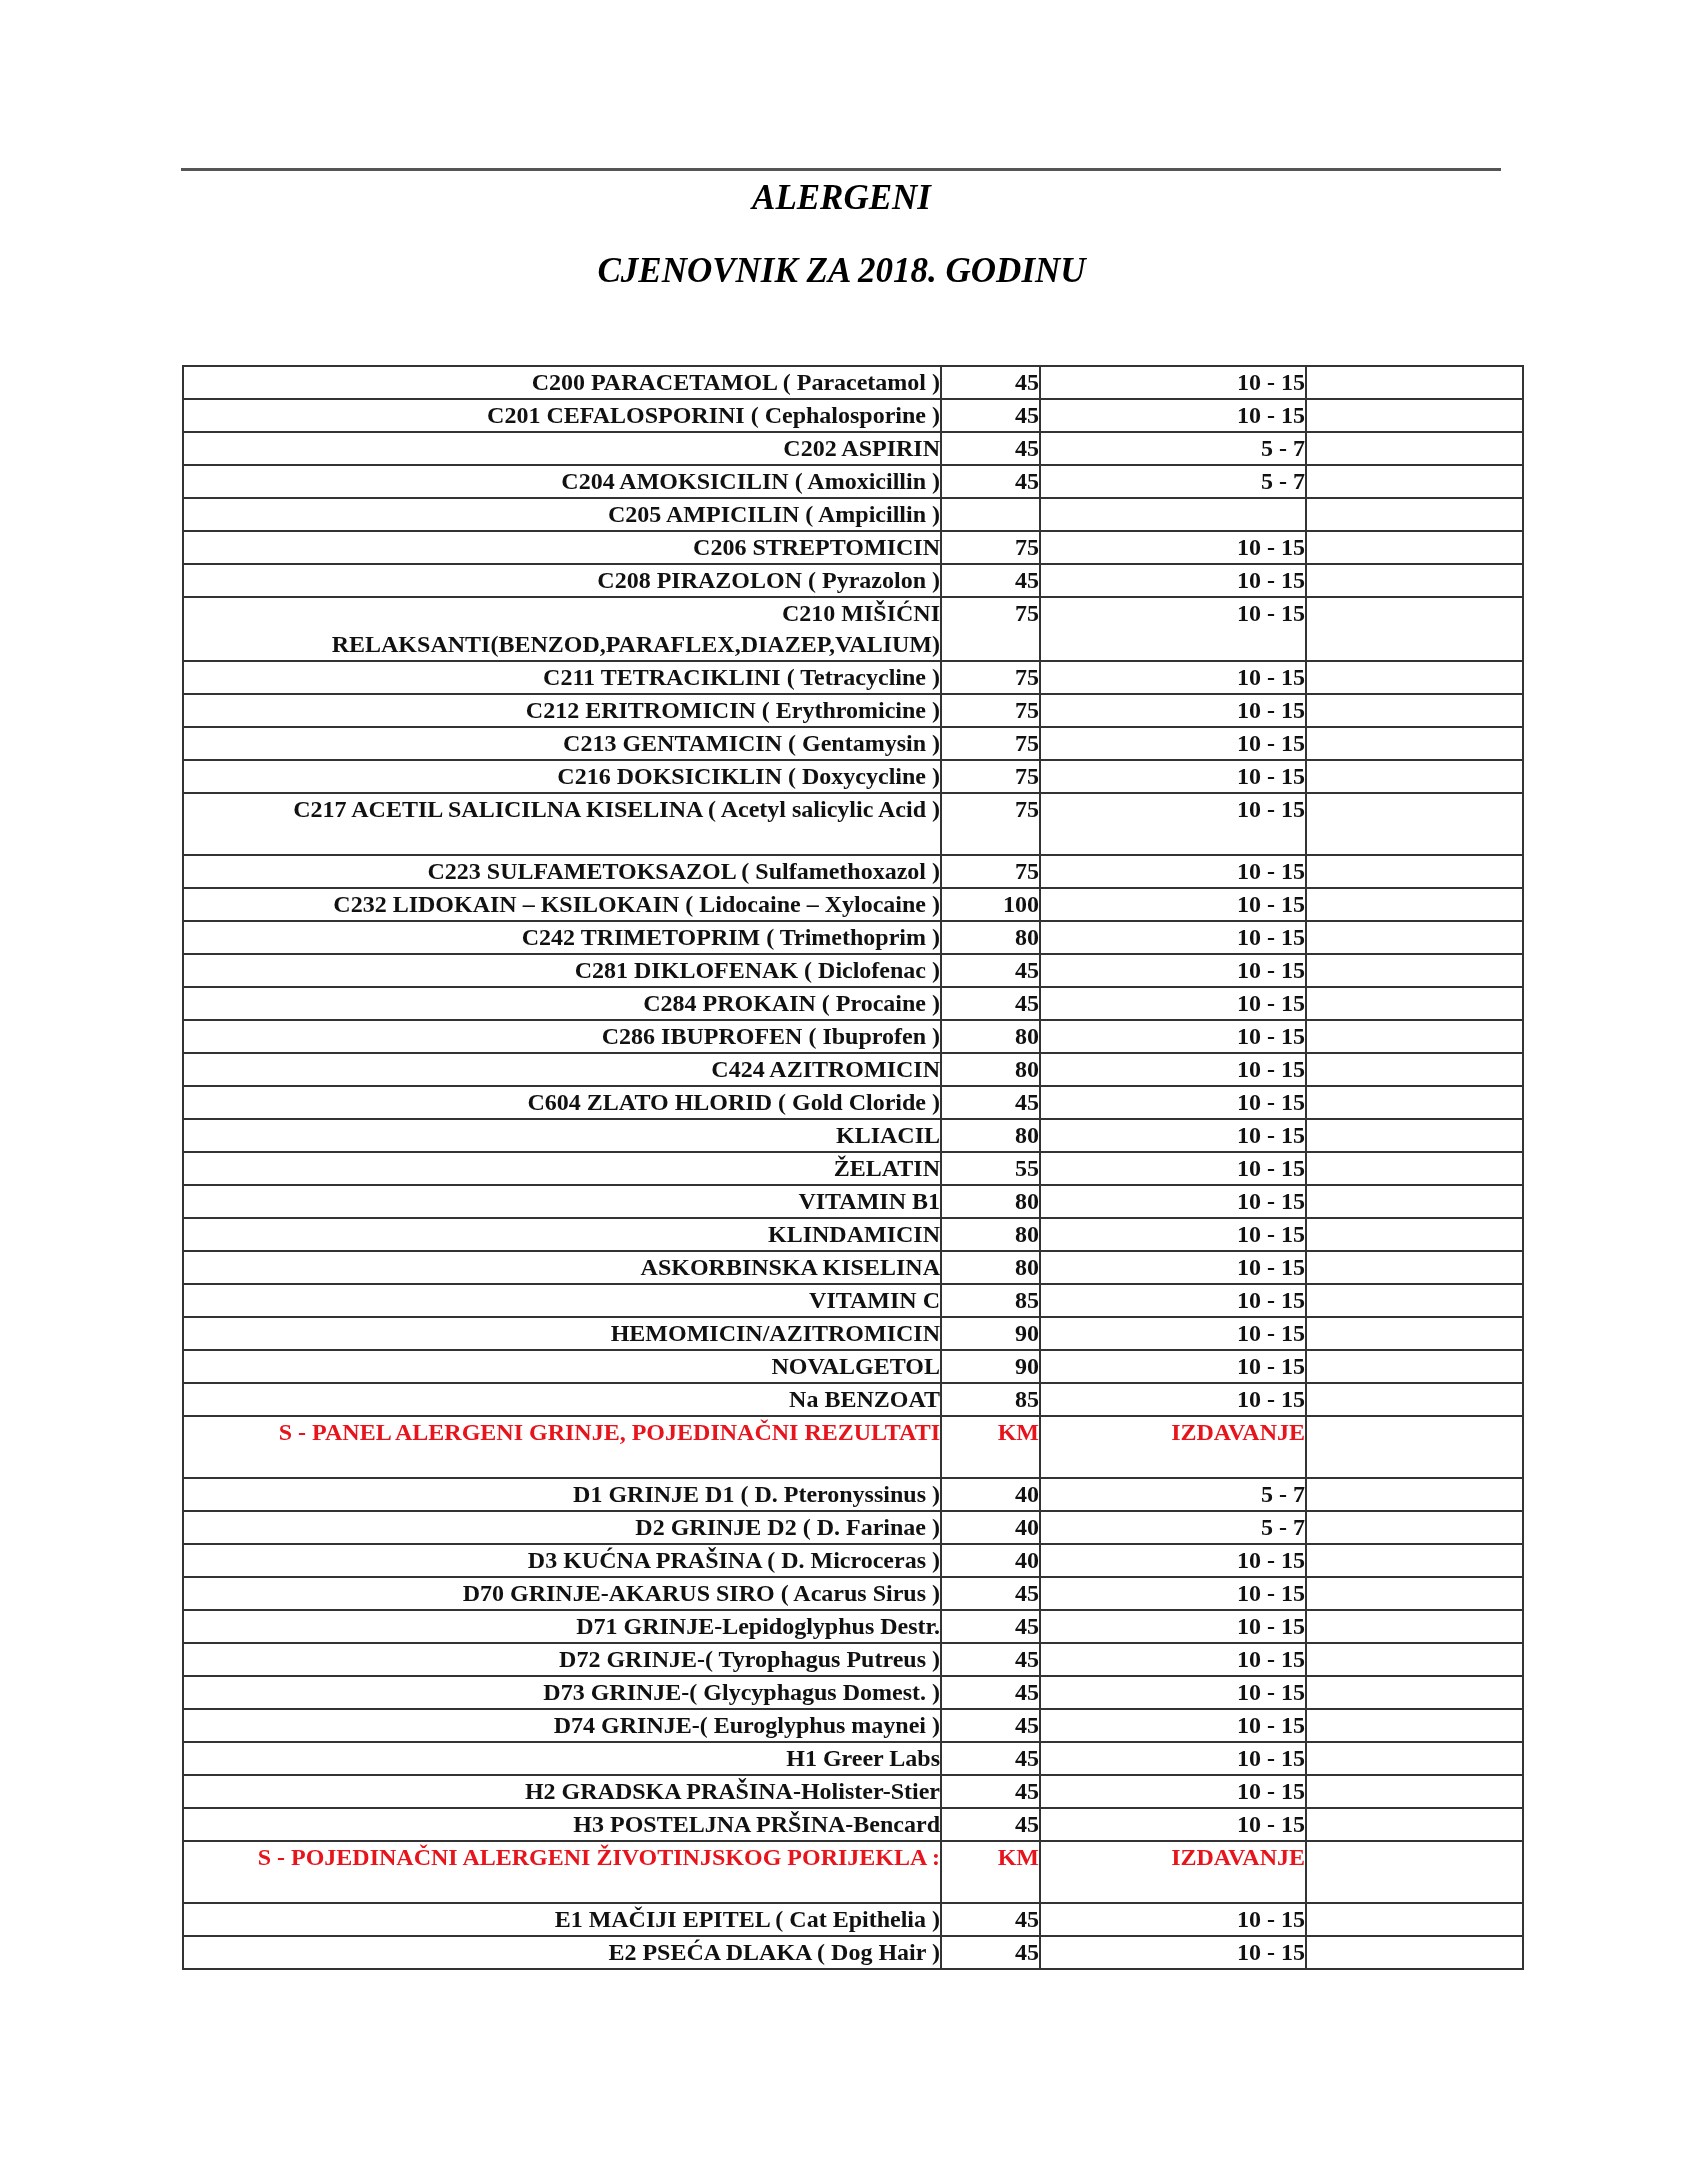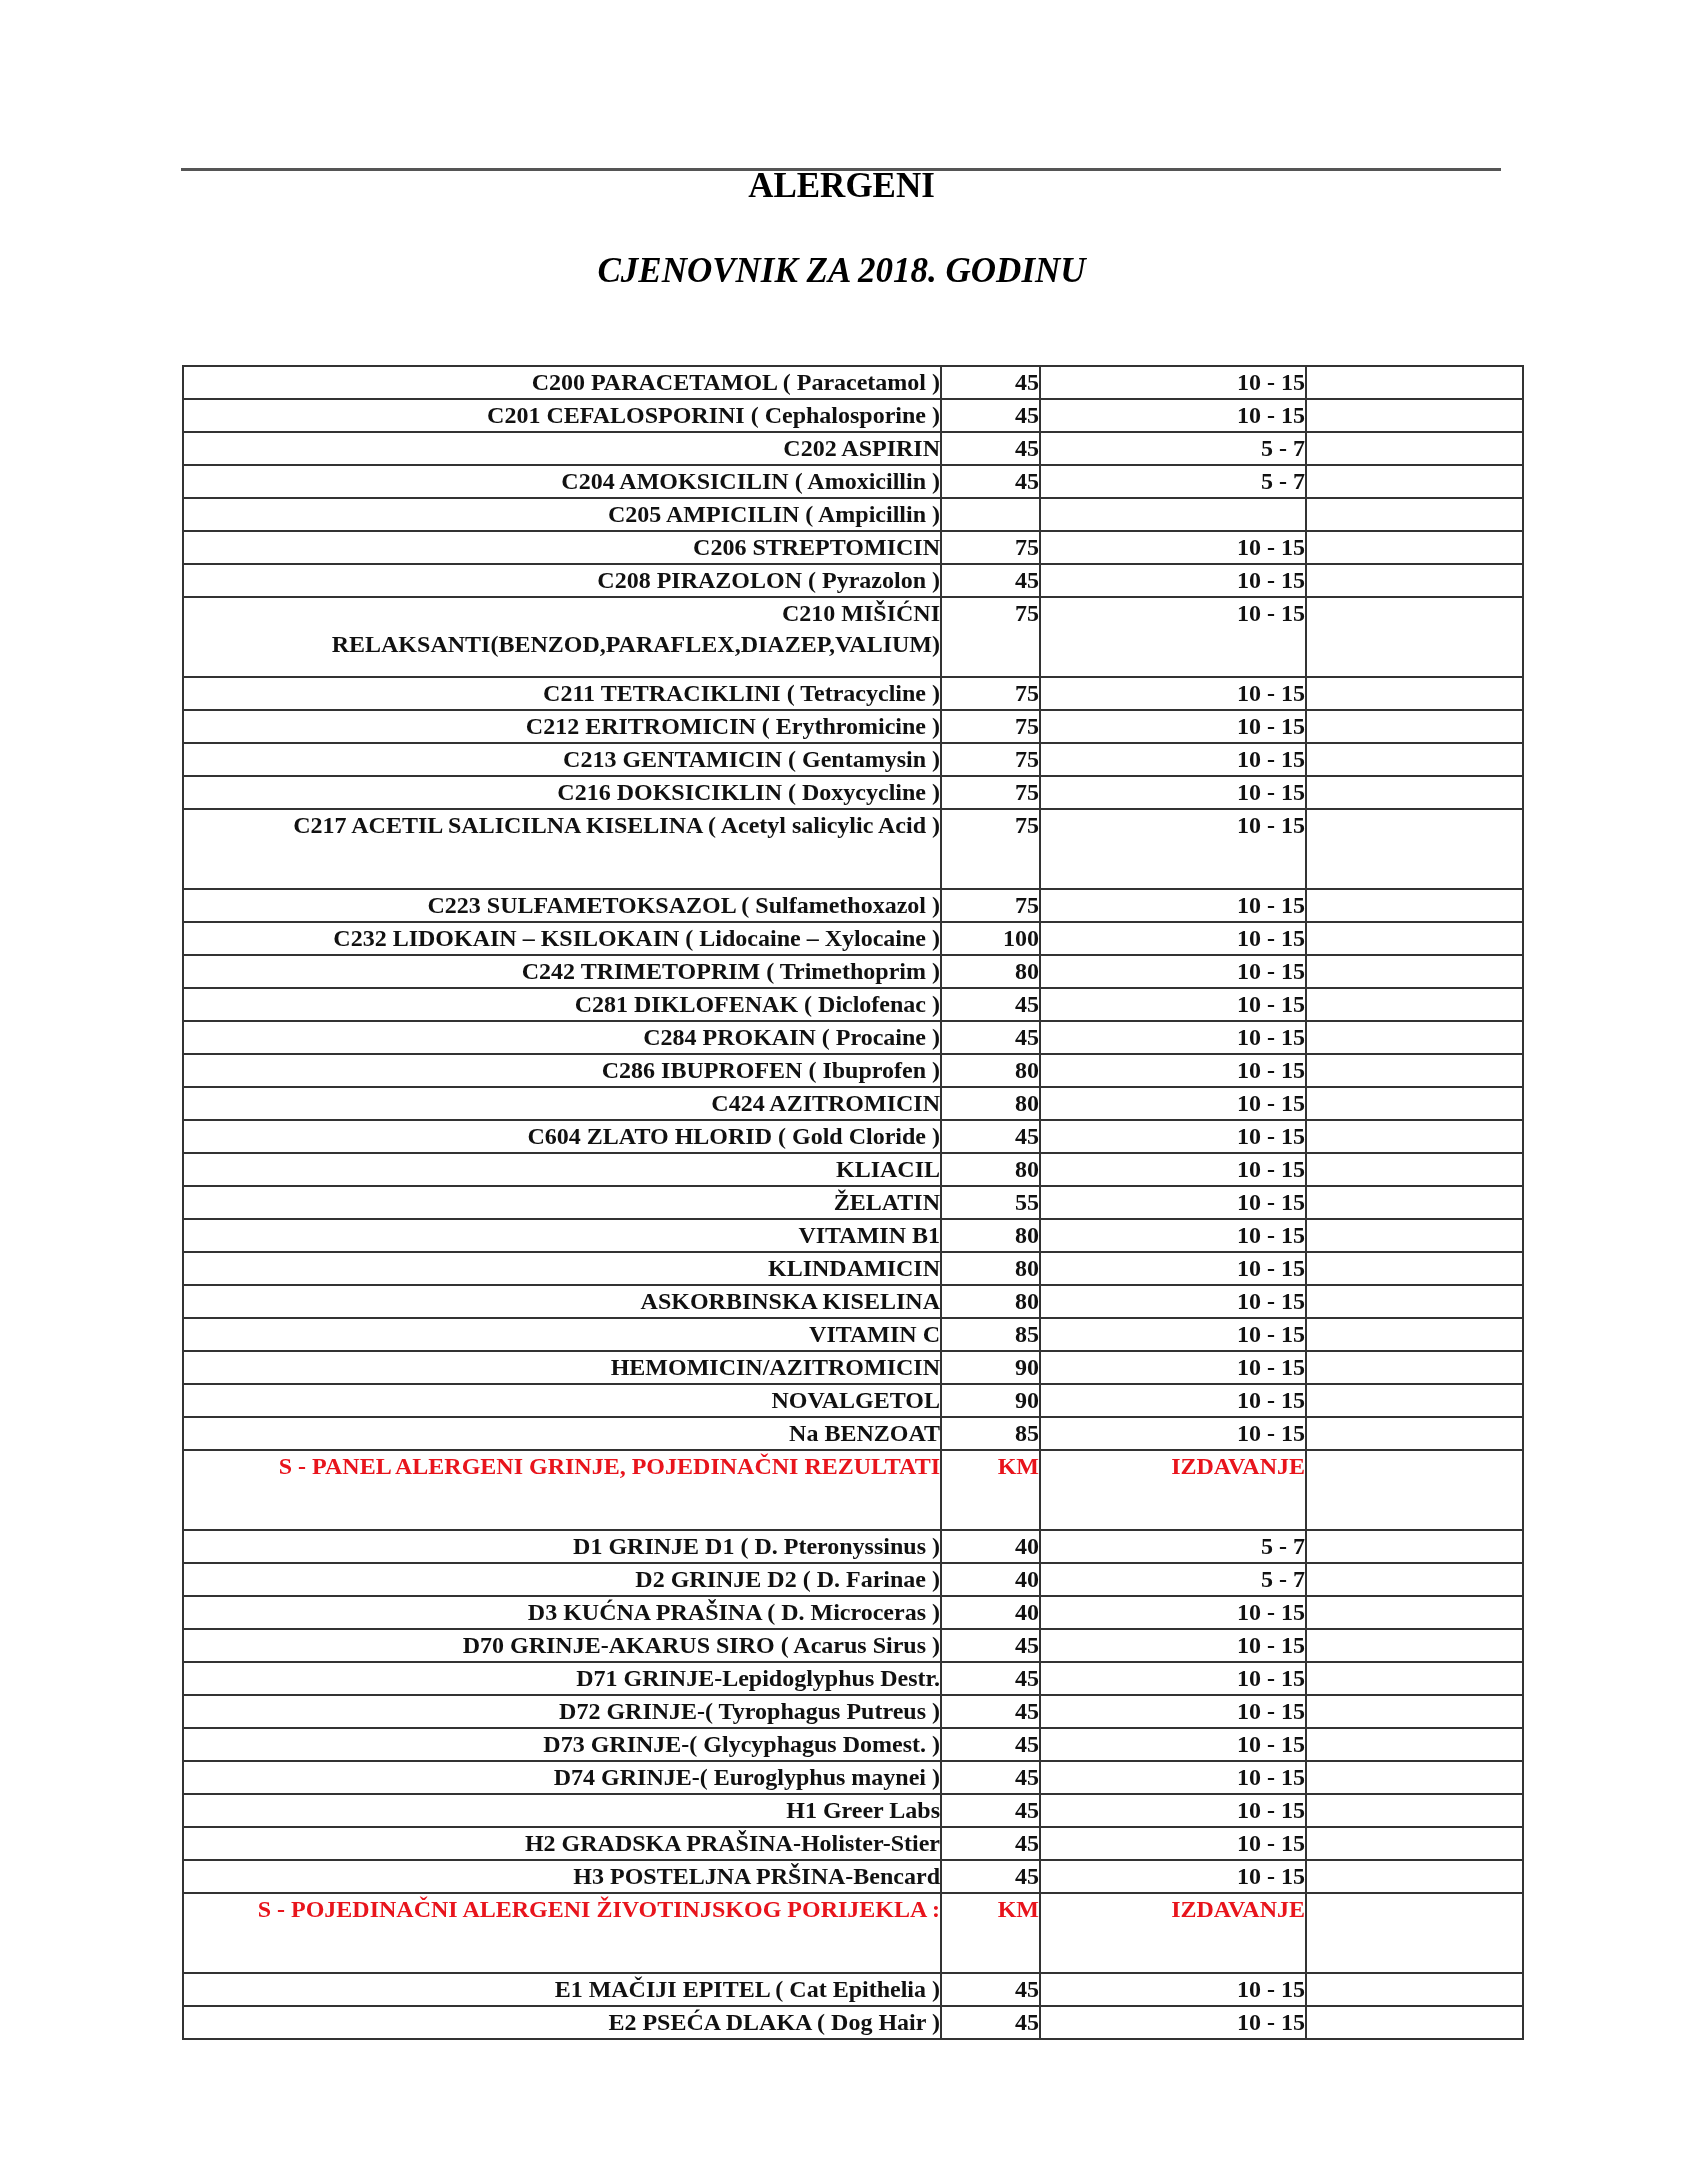--- a/index.html
+++ b/index.html
@@ -1,25 +1,25 @@
 <!DOCTYPE html>
 <html><head>
 <meta charset="utf-8">
 <style>
   html, body { margin: 0; padding: 0; background: #ffffff; }
   body { width: 1683px; height: 2178px; position: relative; overflow: hidden;
          font-family: "Liberation Serif", "DejaVu Serif", serif; color: #111; }
   .rule { position: absolute; left: 181px; top: 168px; width: 1320px; height: 3px; background: #555; }
   .title { position: absolute; left: 0; width: 1683px; text-align: center; font-weight: bold; font-size: 35px; color: #000; }
-  .title-1 { top: 166px; }
+  .title-1 { top: 178px; font-style: italic; }
   .title-2 { top: 251px; font-style: italic; }
   table.price { position: absolute; left: 182px; top: 365px; width: 1340px; border-collapse: collapse; table-layout: fixed; }
   table.price td { border: 2px solid #333; padding: 0 0 0 15px; font-weight: bold; font-size: 24px; line-height: 31px; vertical-align: top; white-space: normal; }
   table.price tr { height: 31px; text-align: right; }
-  table.price tr.double { height: 80px; }
+  table.price tr.double { height: 62px; }
   col.c1 { width: 758px; } col.c2 { width: 99px; } col.c3 { width: 266px; } col.c4 { width: 217px; }
   .red { color: #e8141c; }
 </style>
 </head>
 <body>
 
 <div class="rule"></div>
 <div class="title title-1">ALERGENI</div>
 <div class="title title-2">CJENOVNIK ZA 2018. GODINU</div>
 

